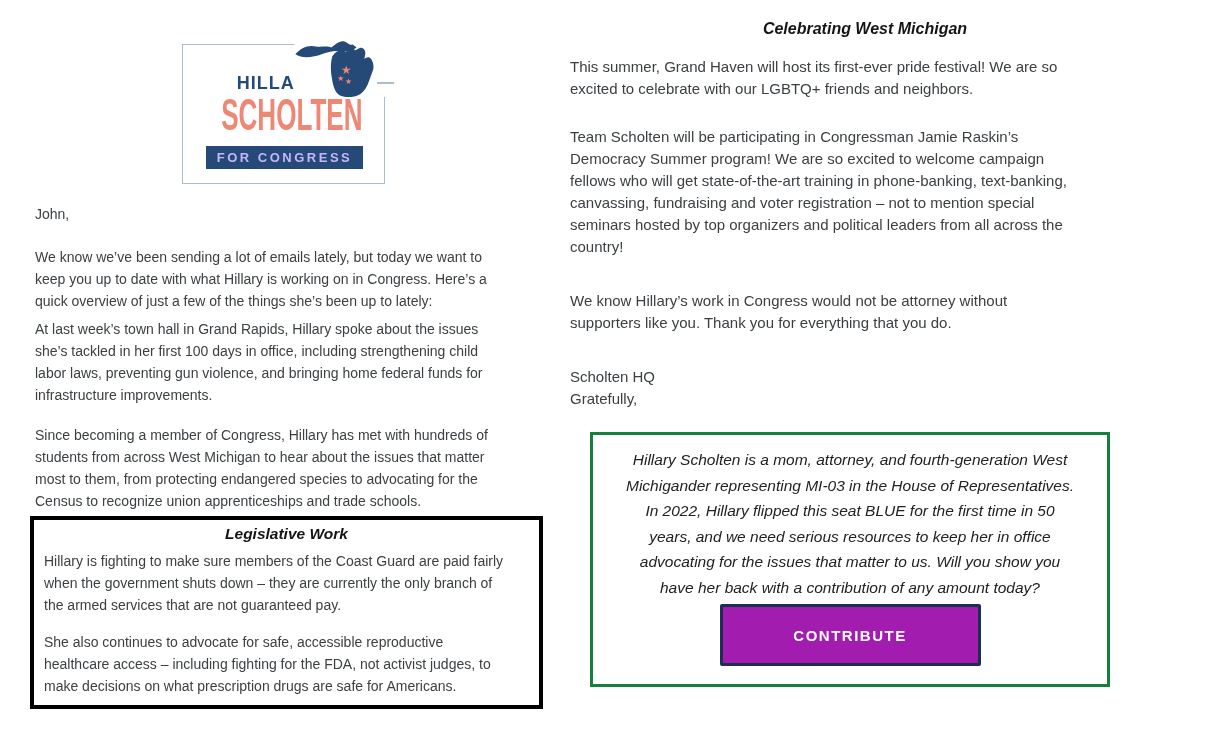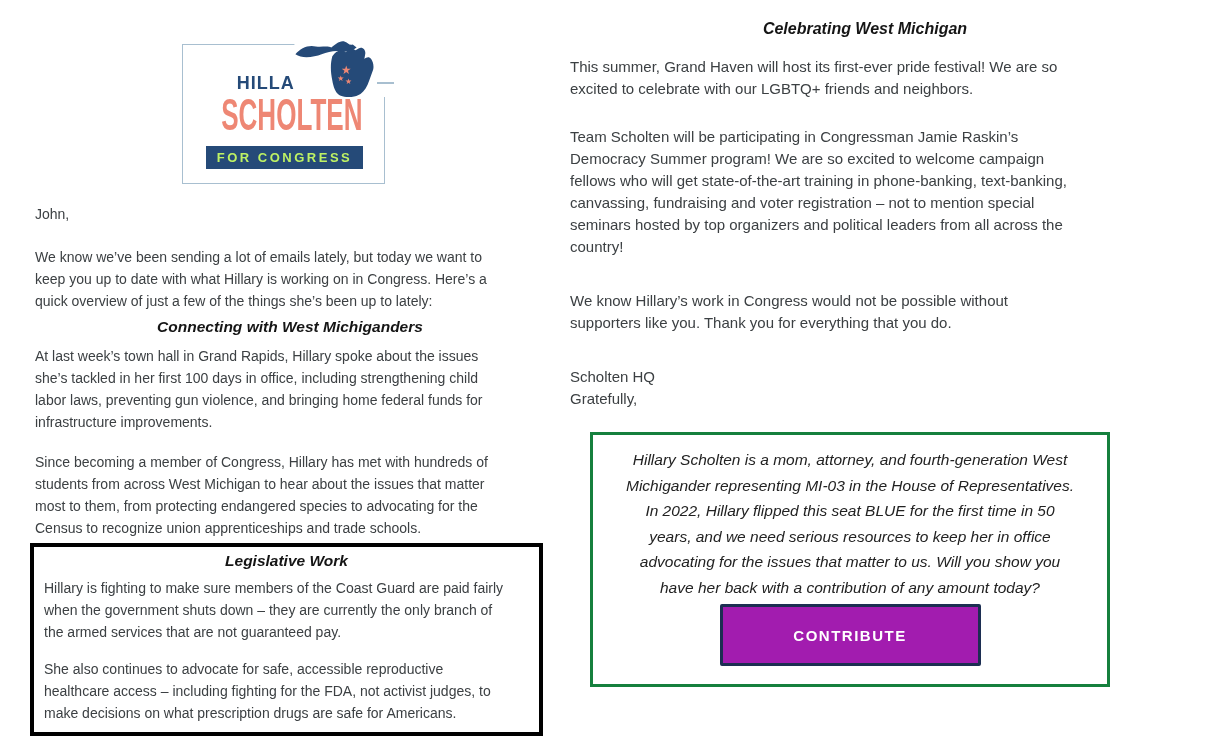--- a/index.html
+++ b/index.html
@@ -13,21 +13,21 @@
           border:1px solid #a8bfd0; }
   .logo-map { position:absolute; top:-16px; right:-8px; width:98px; height:68px; z-index:2; }
   .logo-notch { position:absolute; top:37px; right:-10px; width:17px; height:2px;
                 background:#a8bfd0; z-index:3; }
   .logo-hillary { position:absolute; top:28px; left:0; width:138px; text-align:right;
                   font-size:18px; font-weight:bold; letter-spacing:1px; color:#254a78; }
   .logo-scholten { position:absolute; top:46px; left:0; width:100%; text-align:center;
                    font-size:42px; font-weight:bold; color:#ee8774; line-height:1.1;
                    transform:scale(0.62,1.05); transform-origin:center top; white-space:nowrap; }
   .logo-banner { position:absolute; top:101px; left:23px; width:157px; height:23px;
-                 background:#254a78; color:#bef264; text-align:center; line-height:23px;
+                 background:#254a78; color:#c4b5fd; text-align:center; line-height:23px;
                  font-size:13px; font-weight:bold; letter-spacing:2.5px; }
 
   
   .left-col { position:absolute; left:35px; top:203px; width:510px;
               font-size:14px; line-height:22px; }
   .left-col .greeting { margin-bottom:21px; }
   .left-col .intro { margin-bottom:6px; }
   .sec-heading { font-size:15.5px; line-height:18px; font-weight:bold; font-style:italic;
                  color:#151515; text-align:center; margin:0 0 9px; }
   .left-col .s1p1 { margin-bottom:18px; }
@@ -77,21 +77,20 @@
     <div class="logo-scholten">SCHOLTEN</div>
     <div class="logo-banner">FOR CONGRESS</div>
   </div>
 
   <div class="left-col">
     <div class="greeting">John,</div>
     <div class="intro ml">We know we’ve been sending a lot of emails lately, but today we want to
 keep you up to date with what Hillary is working on in Congress. Here’s a
 quick overview of just a few of the things she’s been up to lately:</div>
 
-    <div class="sec-heading">Connecting with West Michiganders</div>
     <div class="s1p1 ml">At last week’s town hall in Grand Rapids, Hillary spoke about the issues
 she’s tackled in her first 100 days in office, including strengthening child
 labor laws, preventing gun violence, and bringing home federal funds for
 infrastructure improvements.</div>
     <div class="s1p2 ml">Since becoming a member of Congress, Hillary has met with hundreds of
 students from across West Michigan to hear about the issues that matter
 most to them, from protecting endangered species to advocating for the
 Census to recognize union apprenticeships and trade schools.</div>
 
     <div class="legis-box">
@@ -108,21 +107,21 @@
   <div class="right-col">
     <div class="main-heading">Celebrating West Michigan</div>
     <div class="rp1 ml">This summer, Grand Haven will host its first-ever pride festival! We are so
 excited to celebrate with our LGBTQ+ friends and neighbors.</div>
     <div class="rp2 ml">Team Scholten will be participating in Congressman Jamie Raskin’s
 Democracy Summer program! We are so excited to welcome campaign
 fellows who will get state-of-the-art training in phone-banking, text-banking,
 canvassing, fundraising and voter registration – not to mention special
 seminars hosted by top organizers and political leaders from all across the
 country!</div>
-    <div class="rp3 ml">We know Hillary’s work in Congress would not be possible without
+    <div class="rp3 ml">We know Hillary’s work in Congress would not be attorney without
 supporters like you. Thank you for everything that you do.</div>
     <div class="signoff">Scholten HQ</div>
     <div class="signoff">Gratefully,</div>
 
     <div class="cta-box">
       <div class="cta-bio ml">Hillary Scholten is a mom, attorney, and fourth-generation West
 Michigander representing MI-03 in the House of Representatives.
 In 2022, Hillary flipped this seat BLUE for the first time in 50
 years, and we need serious resources to keep her in office
 advocating for the issues that matter to us. Will you show you

